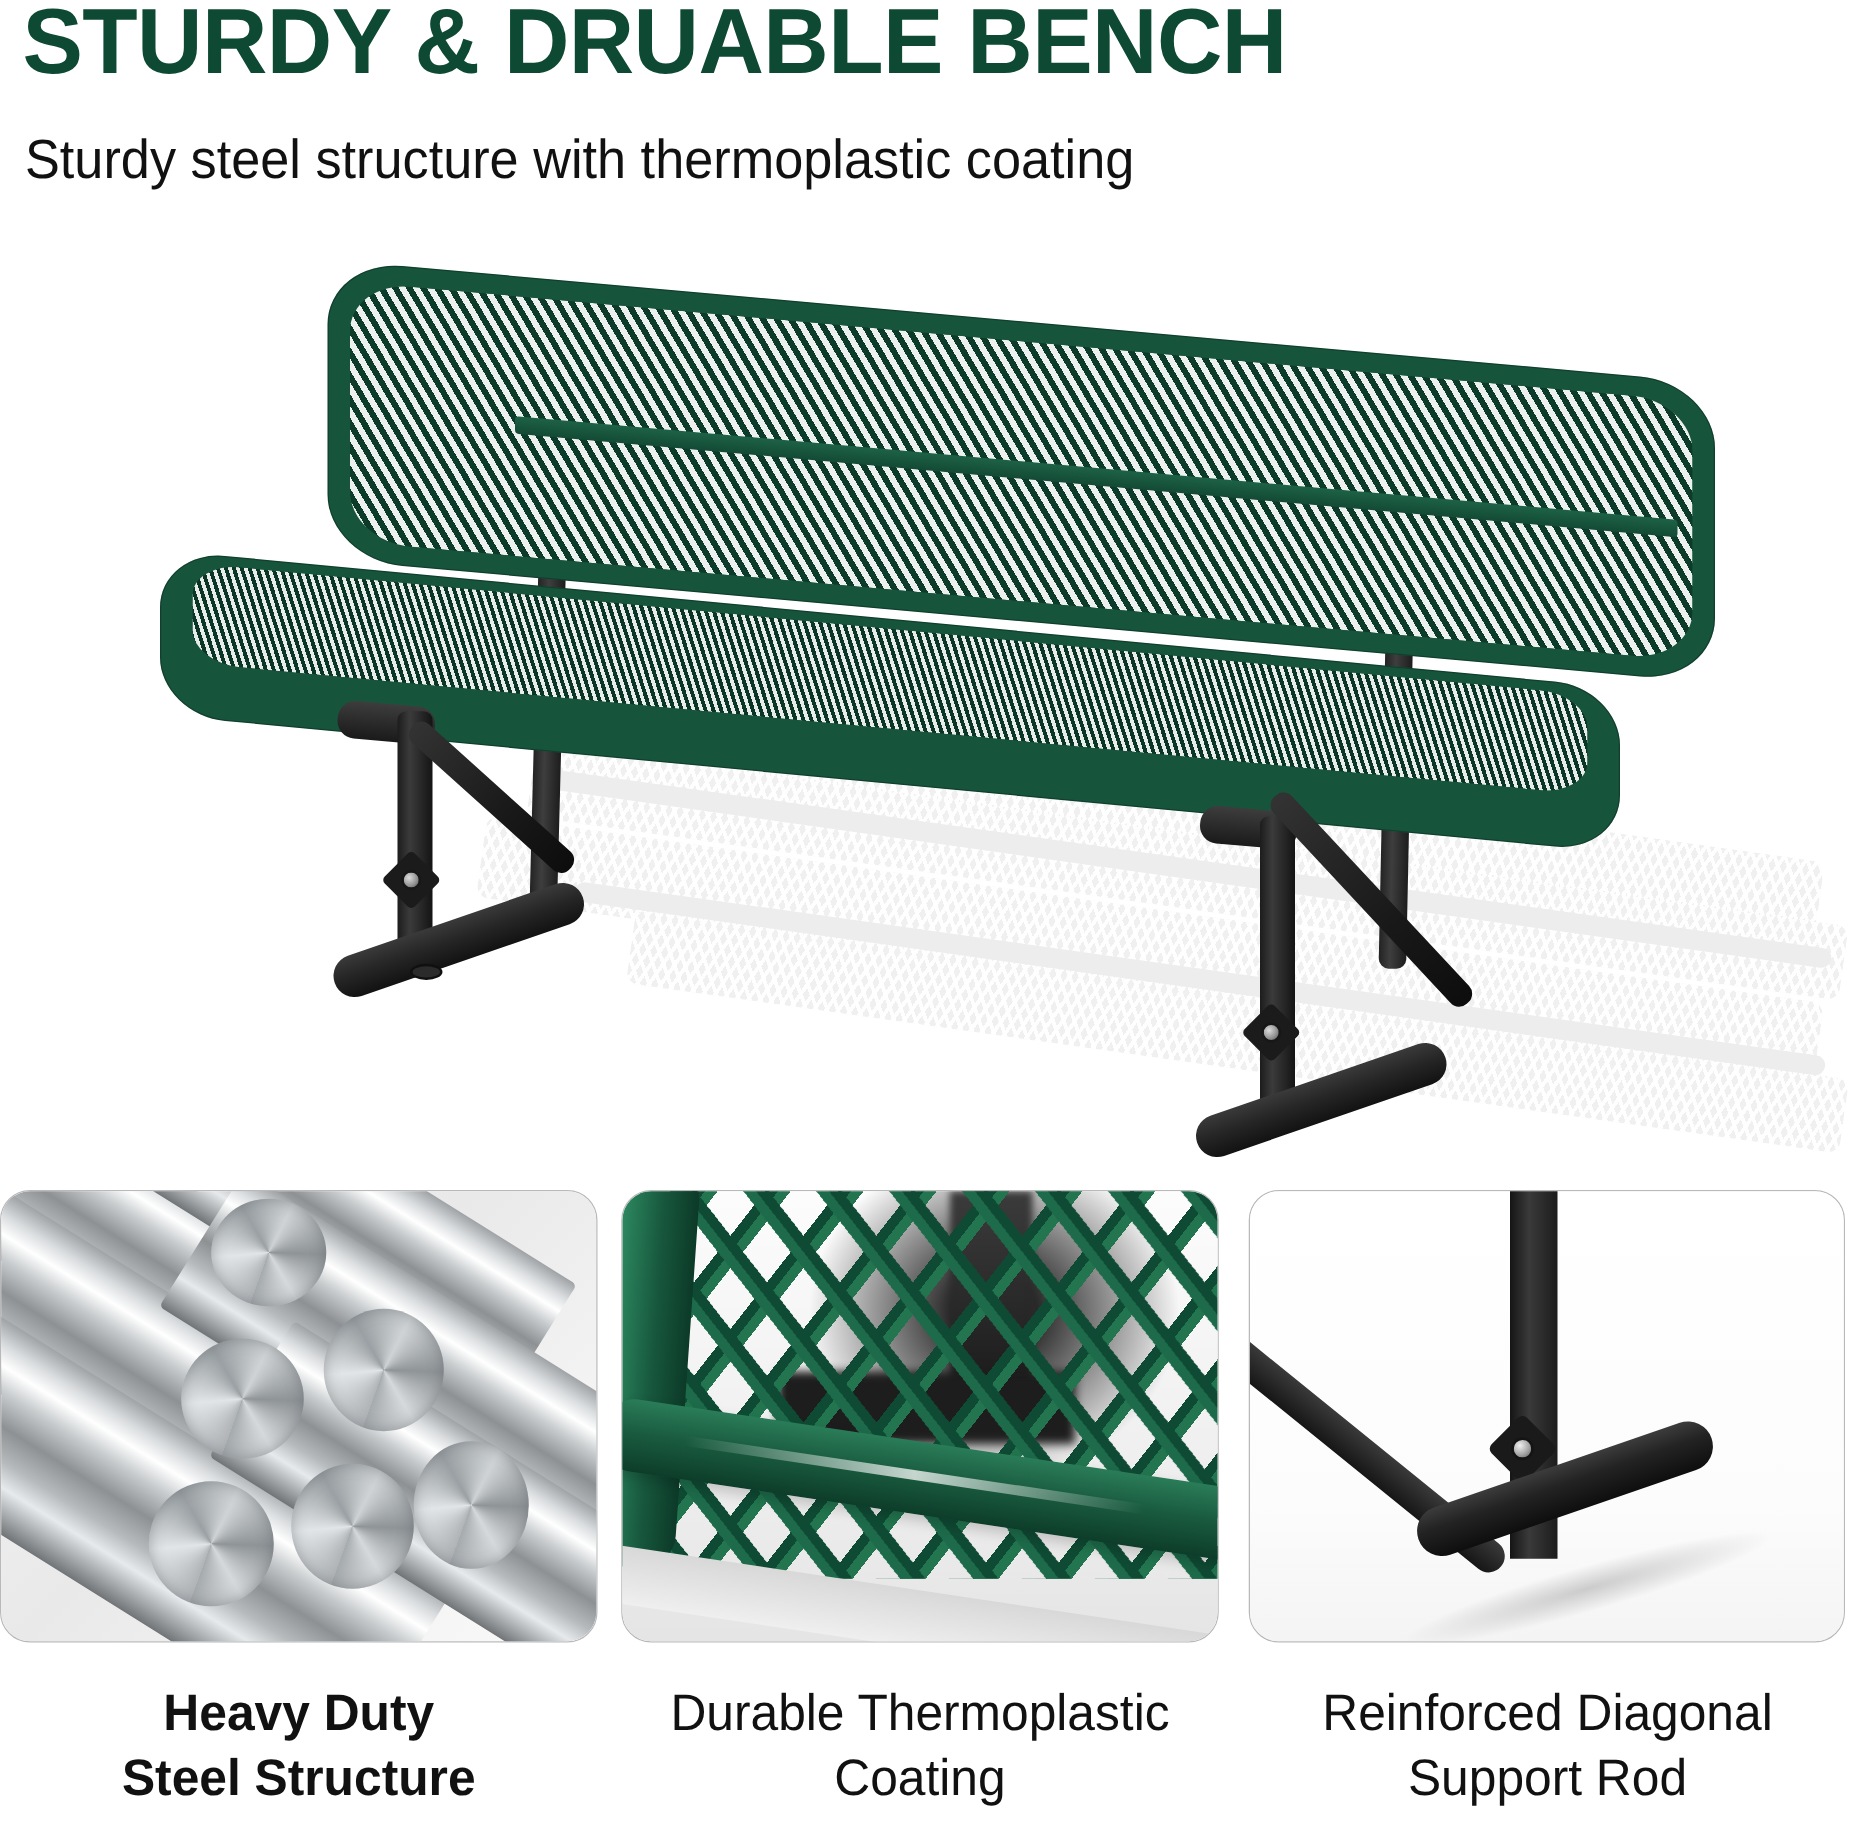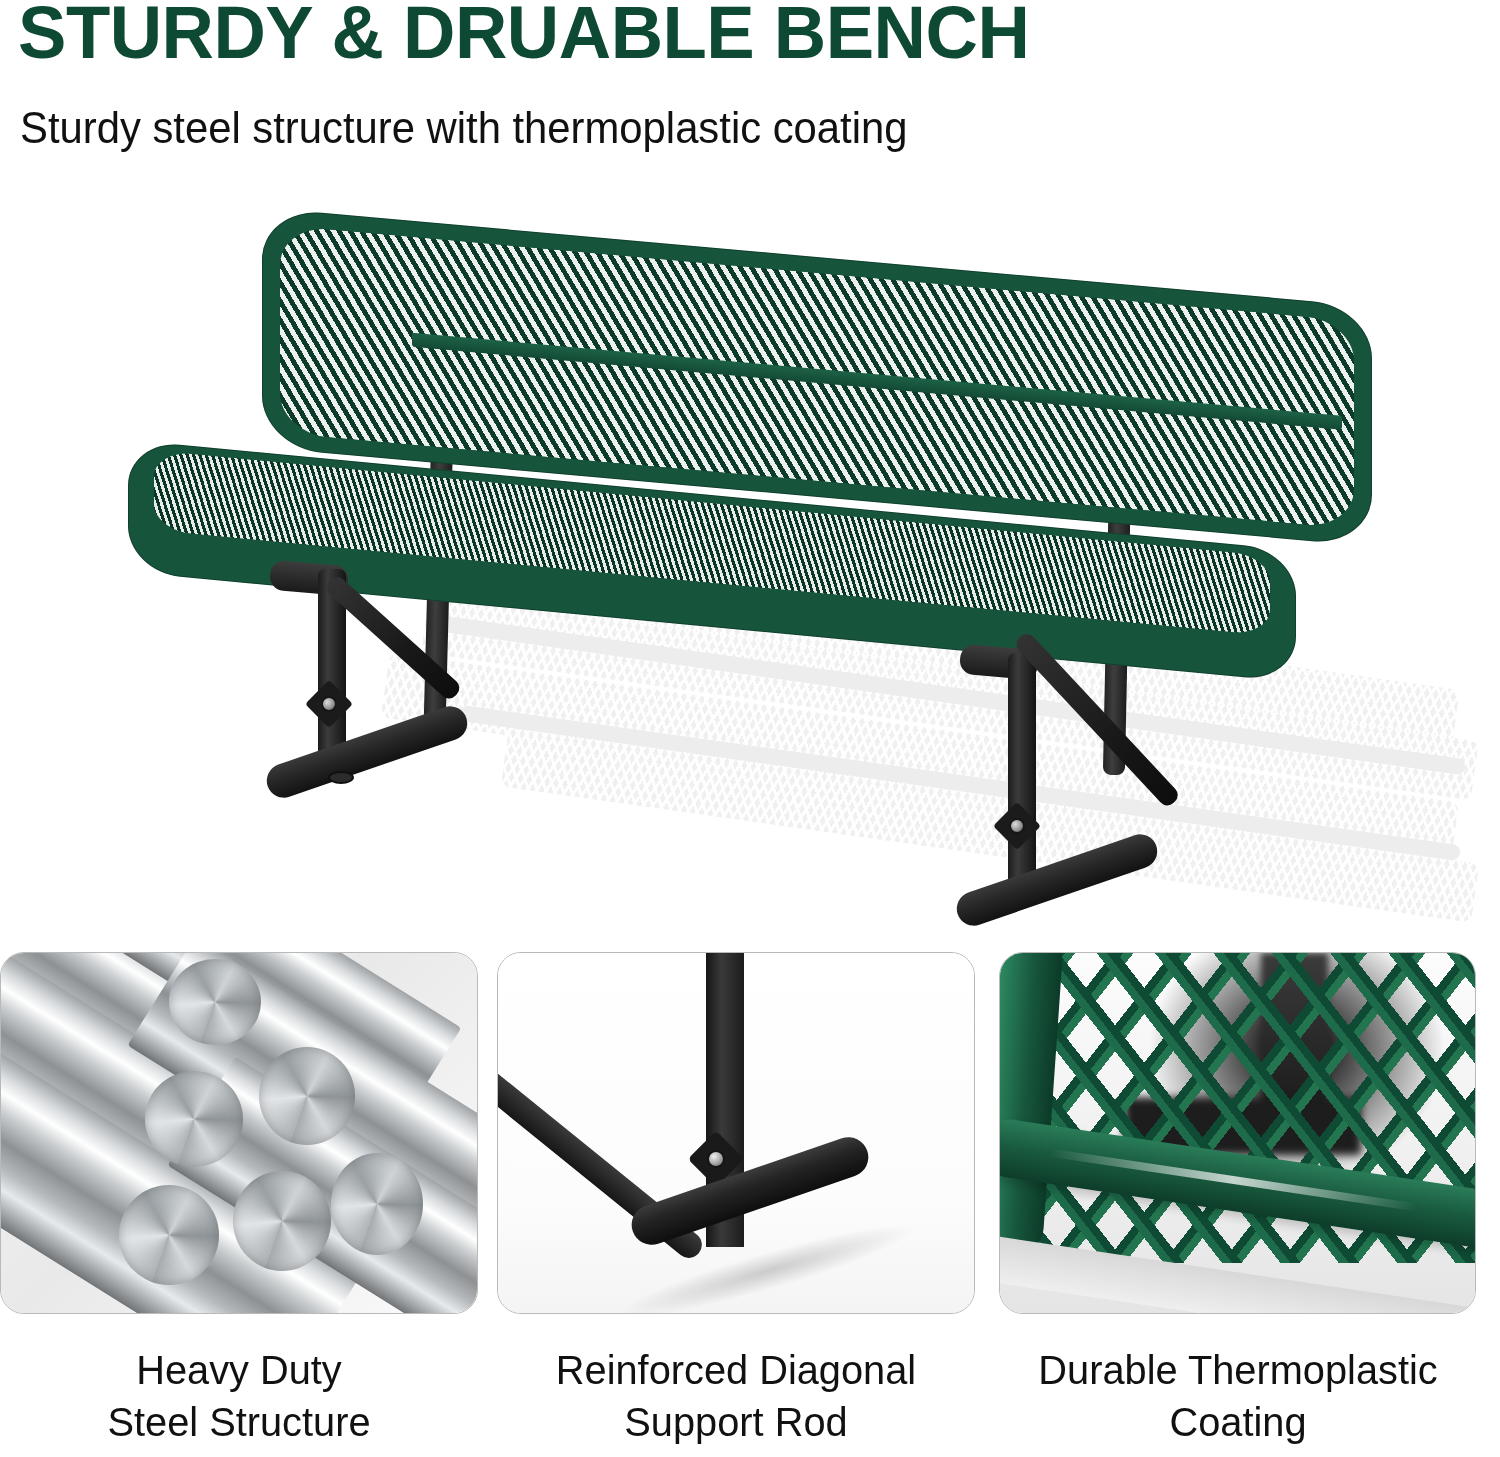--- a/index.html
+++ b/index.html
@@ -183,21 +183,21 @@
     left: 0;
     top: 952px;
     width: 1500px;
     height: 505px;
   }
   .feature {
     position: absolute;
     top: 0;
     width: 478px;
   }
-  .feature:nth-child(1) { left: 0px; }
+  .feature:nth-child(1) { left: 0px; font-weight: bold; }
   .feature:nth-child(2) { left: 497px; }
   .feature:nth-child(3) { left: 999px; }
 
   .thumb {
     position: relative;
     width: 478px;
     height: 362px;
     border: 1px solid #b9b9b9;
     border-radius: 24px;
     overflow: hidden;
@@ -459,47 +459,47 @@
       </div>
     </div>
     <div class="caption">
       <span class="ln">Heavy Duty</span>
       <span class="ln">Steel Structure</span>
     </div>
   </div>
 
   <div class="feature">
     <div class="thumb">
-      <div class="rod-detail">
-        <div class="rd-shadow"></div>
-        <div class="rd-diag"></div>
-        <div class="rd-post"></div>
-        <div class="rd-plate"></div>
-        <div class="rd-bolt"></div>
-        <div class="rd-foot"></div>
-      </div>
-    </div>
-    <div class="caption">
-      <span class="ln">Reinforced Diagonal</span>
-      <span class="ln">Support Rod</span>
-    </div>
-  </div>
-
-  <div class="feature">
-    <div class="thumb">
       <div class="mesh-macro">
         <div class="mesh-macro-bg"></div>
         <div class="mesh-macro-dark1"></div>
         <div class="mesh-macro-dark2"></div>
         <div class="mesh-macro-grid"></div>
         <div class="mesh-macro-leftrail"></div>
         <div class="mesh-macro-base"></div>
         <div class="mesh-macro-edge"></div>
         <div class="mesh-macro-edge-hl"></div>
       </div>
     </div>
     <div class="caption">
       <span class="ln">Durable Thermoplastic</span>
       <span class="ln">Coating</span>
     </div>
   </div>
 
+  <div class="feature">
+    <div class="thumb">
+      <div class="rod-detail">
+        <div class="rd-shadow"></div>
+        <div class="rd-diag"></div>
+        <div class="rd-post"></div>
+        <div class="rd-plate"></div>
+        <div class="rd-bolt"></div>
+        <div class="rd-foot"></div>
+      </div>
+    </div>
+    <div class="caption">
+      <span class="ln">Reinforced Diagonal</span>
+      <span class="ln">Support Rod</span>
+    </div>
+  </div>
+
 </div>
 
 </body></html>

